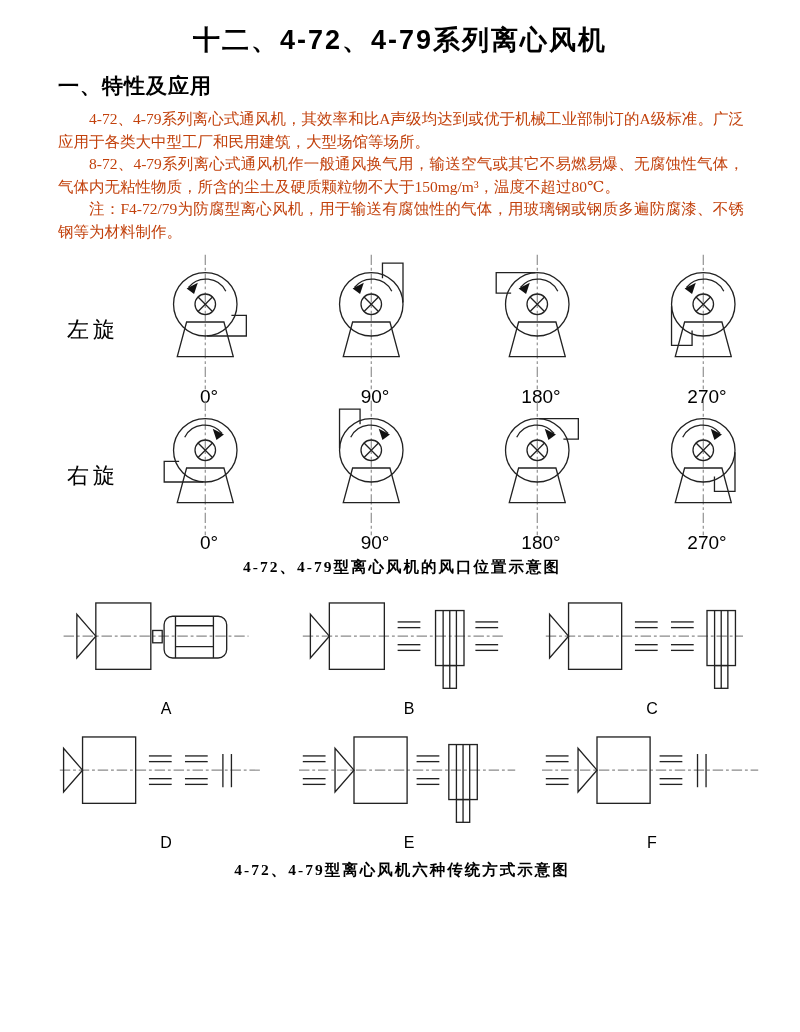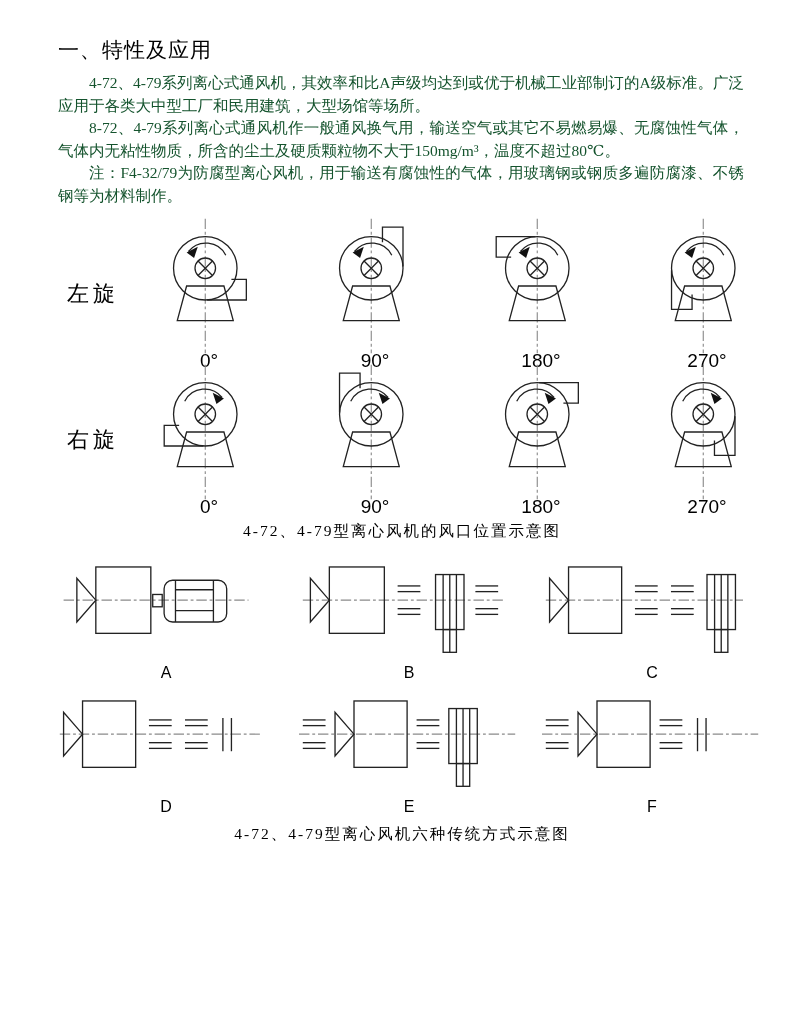--- a/index.html
+++ b/index.html
@@ -7,69 +7,70 @@
     width:800px;height:1032px;overflow:hidden;position:relative;
     color:#111;font-family:"Liberation Serif","DejaVu Serif",serif;
   }
   .page{padding:22px 0 0 0;}
   .doc-title{
     text-align:center;font-family:"Liberation Sans","DejaVu Sans",sans-serif;
     font-weight:bold;font-size:27px;letter-spacing:2px;margin:0 0 10px 0;color:#000;
   }
   .sec-heading{
     margin:14px 0 8px 58px;font-family:"Liberation Sans","DejaVu Sans",sans-serif;
-    font-weight:normal;font-size:21px;color:#000;letter-spacing:1px;
+    font-weight:bold;font-size:21px;color:#000;letter-spacing:1px;
   }
   .sec-heading .note{font-size:14px;letter-spacing:0;}
   .body-text{margin:0 56px 0 58px;}
   .body-text p{
-    margin:0;font-size:15.5px;line-height:22.5px;text-indent:2em;color:#14532d;
+    margin:0;font-size:15.5px;line-height:22.5px;text-indent:2em;color:#c2410c;
     text-align:justify;
   }
   
   .fan-area{margin-top:14px;}
   .fan-row{display:flex;align-items:center;height:146px;padding-left:67px;}
   .fan-row-label{
     width:72px;font-size:22px;letter-spacing:4px;color:#000;flex:0 0 auto;
   }
   .fan-figs{display:flex;flex:1 1 auto;gap:26px;}
   .fan-fig{width:140px;text-align:center;}
   .fan-fig svg{display:block;margin:0 auto;}
   .fan-angle{
     font-family:"Liberation Sans","DejaVu Sans",sans-serif;
     font-size:19px;color:#000;margin-top:-6px;
   }
   .diagram-caption{
-    text-align:center;font-size:15.5px;color:#000;margin:8px 0 4px 4px;letter-spacing:2px;
+    text-align:center;font-size:15.5px;color:#000;margin:8px 0 4px 4px;letter-spacing:2px;font-weight:bold;
   }
   
   .drive-area{margin-top:6px;}
   .drive-row{display:flex;justify-content:space-between;padding:0 30px 0 48px;height:134px;}
   .drive-fig{width:236px;text-align:center;}
   .drive-letter{
     font-family:"Liberation Sans","DejaVu Sans",sans-serif;
     font-size:16px;color:#000;margin-top:2px;
   }
   svg .ln{stroke:#222;stroke-width:1.4;fill:none;}
   svg .cl{stroke:#8a8a8a;stroke-width:1.2;fill:none;stroke-dasharray:11 3 3 3;}
   svg .fillb{fill:#111;stroke:none;}
 </style>
 </head>
 <body>
 
 <div class="page">
 
+  <h1 class="doc-title">十二、4-72、4-79系列离心风机</h1>
 
   <h2 class="sec-heading">
     <span>一、特性及应用</span>
   </h2>
   <div class="body-text">
     <p>4-72、4-79系列离心式通风机，其效率和比A声级均达到或优于机械工业部制订的A级标准。广泛应用于各类大中型工厂和民用建筑，大型场馆等场所。</p>
     <p>8-72、4-79系列离心式通风机作一般通风换气用，输送空气或其它不易燃易爆、无腐蚀性气体，气体内无粘性物质，所含的尘土及硬质颗粒物不大于150mg/m³，温度不超过80℃。</p>
-    <p>注：F4-32/79为防腐型离心风机，用于输送有腐蚀性的气体，用玻璃钢或钢质多遍防腐漆、不锈钢等为材料制作。</p>
+    <p>注：F4-72/79为防腐型离心风机，用于输送有腐蚀性的气体，用玻璃钢或钢质多遍防腐漆、不锈钢等为材料制作。</p>
   </div>
 
 
   <div class="fan-area">
     <div id="fan-rows">
         <div class="fan-row">
           <div class="fan-row-label">左旋</div>
           <div class="fan-figs">
             <div class="fan-fig">
               <svg viewBox="0 0 140 150" width="134" height="140">

